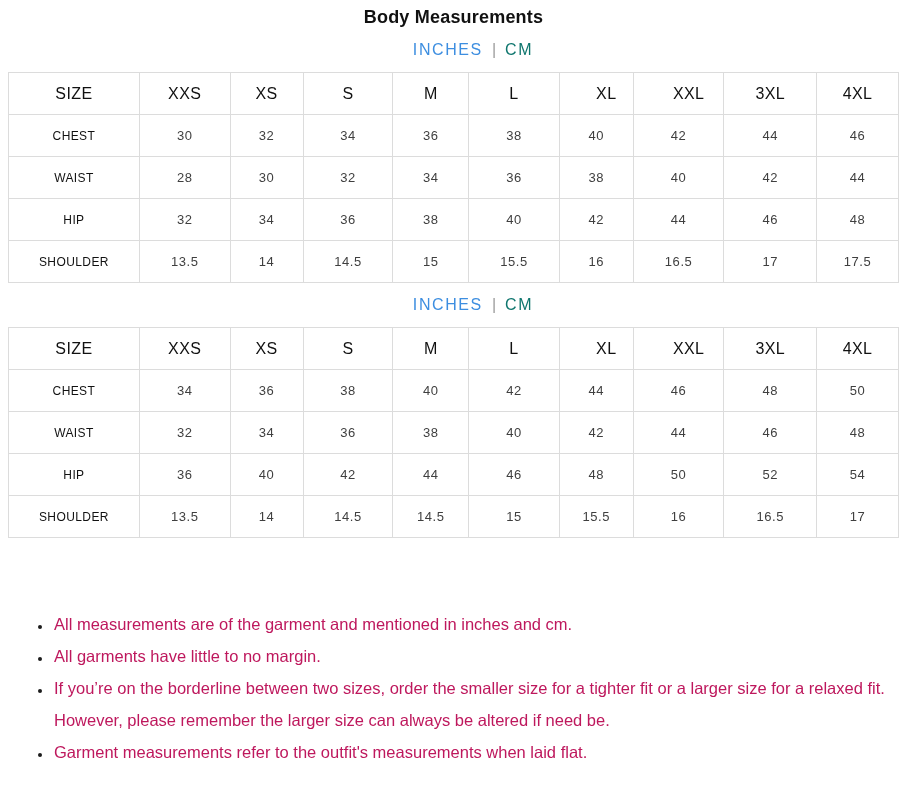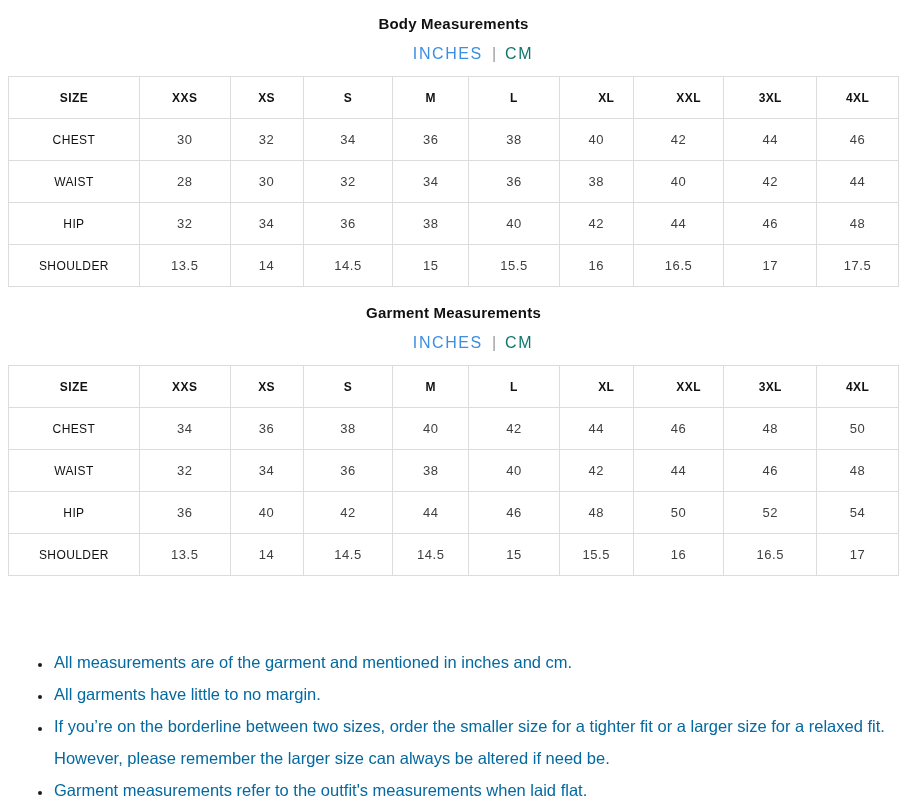--- a/index.html
+++ b/index.html
@@ -6,23 +6,23 @@
   html, body { background: #ffffff; }
   body {
     width: 907px;
     font-family: "Liberation Sans", "DejaVu Sans", sans-serif;
     color: #1d1d1d;
   }
   .page { width: 907px; min-height: 796px; overflow: hidden; }
 
   
   .chart-section .section-title {
-    padding-top: 15px;
+    padding-top: 7px;
     text-align: center;
-    font-size: 15px;
+    font-size: 18px;
     font-weight: 700;
     color: #111111;
     letter-spacing: 0.2px;
   }
   .chart-section + .chart-section { margin-top: 2px; }
 
   
   .unit-toggle {
     margin-top: 12px;
     text-align: center;
@@ -43,22 +43,22 @@
     border-collapse: collapse;
   }
   .size-table th, .size-table td {
     border: 1px solid #dcdcdc;
     height: 42px;
     text-align: center;
     vertical-align: middle;
     background: #ffffff;
   }
   .size-table thead th {
-    font-size: 12px;
-    font-weight: 700;
+    font-size: 16px;
+    font-weight: 400;
     color: #111111;
     letter-spacing: 0.4px;
   }
   .size-table tbody th {
     font-size: 12px;
     font-weight: 400;
     color: #111111;
     letter-spacing: 0.4px;
   }
   .size-table tbody td {
@@ -80,21 +80,21 @@
 
   
   .notes {
     margin: 70px 20px 0 0;
     padding-left: 52px;
     list-style: disc;
   }
   .notes li {
     font-size: 16.5px;
     line-height: 32px;
-    color: #0369a1;
+    color: #be185d;
     padding-left: 2px;
   }
   .notes li::marker { font-size: 12px; color: #1c1c1c; }
 </style>
 </head>
 <body>
 
 <div class="page">
 
   <section class="chart-section">
@@ -164,21 +164,20 @@
             <td>16</td>
             <td>16.5</td>
             <td>17</td>
             <td>17.5</td>
           </tr>
         </tbody>
     </table>
   </section>
 
   <section class="chart-section">
-    <h2 class="section-title">Garment Measurements</h2>
     <div class="unit-toggle">
       <span class="unit active">INCHES</span><span class="unit-divider">|</span><span class="unit inactive">CM</span>
     </div>
     <table class="size-table">
       <thead>
         <tr>
             <th>SIZE</th>
             <th>XXS</th>
             <th>XS</th>
             <th>S</th>

